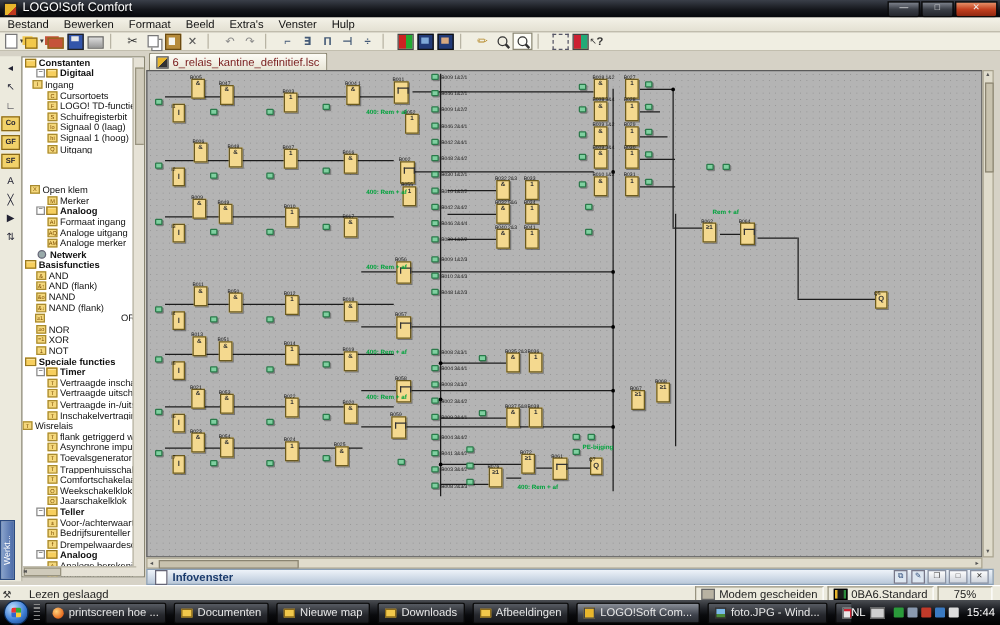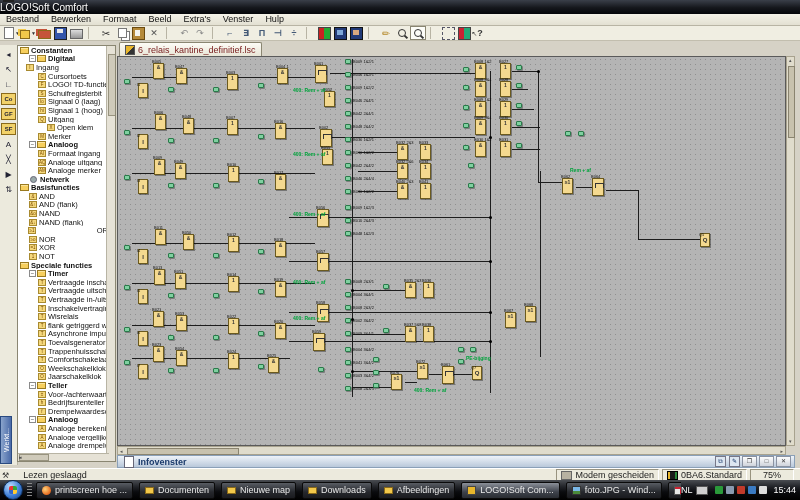--- a/index.html
+++ b/index.html
@@ -1,21 +1,21 @@
 <!DOCTYPE html>
 <html><head>
 <meta charset="utf-8">
 <style>
   html,body{margin:0;padding:0;width:800px;height:500px;overflow:hidden;
     font-family:"Liberation Sans","DejaVu Sans",sans-serif;-webkit-font-smoothing:none;}
   #app{position:relative;width:800px;height:500px;background:#d6d2c6;}
 
   
   #titlebar{position:absolute;left:0;top:0;width:800px;height:14px;
-    background:linear-gradient(#3a3f49,#15171c 55%,#05060a);display:flex;align-items:flex-start;color:#fff;flex-direction:column;}
+    background:linear-gradient(#3a3f49,#15171c 55%,#05060a);display:flex;align-items:center;color:#fff;}
   #appicon{width:9px;height:9px;margin:0 4px 0 3px;background:linear-gradient(135deg,#e8b62c 60%,#c0391f 60%);border:1px solid #222;}
   #apptitle{font-size:10px;line-height:12px;text-shadow:0 1px 1px #000;}
   #winbtns{margin-left:auto;display:flex;margin-right:2px;}
   .wbtn{width:24px;height:11px;margin-left:1px;border:1px solid #0a0a0a;border-radius:0 0 3px 3px;
     background:linear-gradient(#7d828c,#3a3e46 50%,#24262c);color:#eee;font-size:7px;line-height:10px;text-align:center;}
   .wbtn.close{width:32px;background:linear-gradient(#e8926a,#c2401f 50%,#8f2710);}
 
   
   #menubar{position:absolute;left:0;top:14px;width:800px;height:11px;background:linear-gradient(#f4f2e8,#e3e0d2);
     border-bottom:1px solid #b8b4a4;display:flex;align-items:center;font-size:9px;color:#111;}
@@ -306,21 +306,21 @@
             <span>Signaal 0 (laag)</span>
           </div>
           <div class="trow" style="padding-left: 20px;">
             <div class="gbox">hi</div>
             <span>Signaal 1 (hoog)</span>
           </div>
           <div class="trow" style="padding-left: 20px;">
             <div class="gbox">Q</div>
             <span>Uitgang</span>
           </div>
-          <div class="trow" style="padding-left: 29px;">
+          <div class="trow" style="padding-left: 6px; margin-top: 24px;">
             <div class="gbox">X</div>
             <span>Open klem</span>
           </div>
           <div class="trow" style="padding-left: 20px;">
             <div class="gbox">M</div>
             <span>Merker</span>
           </div>
           <div class="trow" style="padding-left: 11px;">
             <div class="exp">−</div>
             <div class="fold"></div>
@@ -396,21 +396,21 @@
             <span>Vertraagde uitscha</span>
           </div>
           <div class="trow" style="padding-left: 20px;">
             <div class="gbox">T</div>
             <span>Vertraagde in-/uits</span>
           </div>
           <div class="trow" style="padding-left: 20px;">
             <div class="gbox">T</div>
             <span>Inschakelvertragin</span>
           </div>
-          <div class="trow" style="padding-left: 20px;">
+          <div class="trow" style="">
             <div class="gbox">T</div>
             <span>Wisrelais</span>
           </div>
           <div class="trow" style="padding-left: 20px;">
             <div class="gbox">T</div>
             <span>flank getriggerd wi</span>
           </div>
           <div class="trow" style="padding-left: 20px;">
             <div class="gbox">T</div>
             <span>Asynchrone impuls</span>

